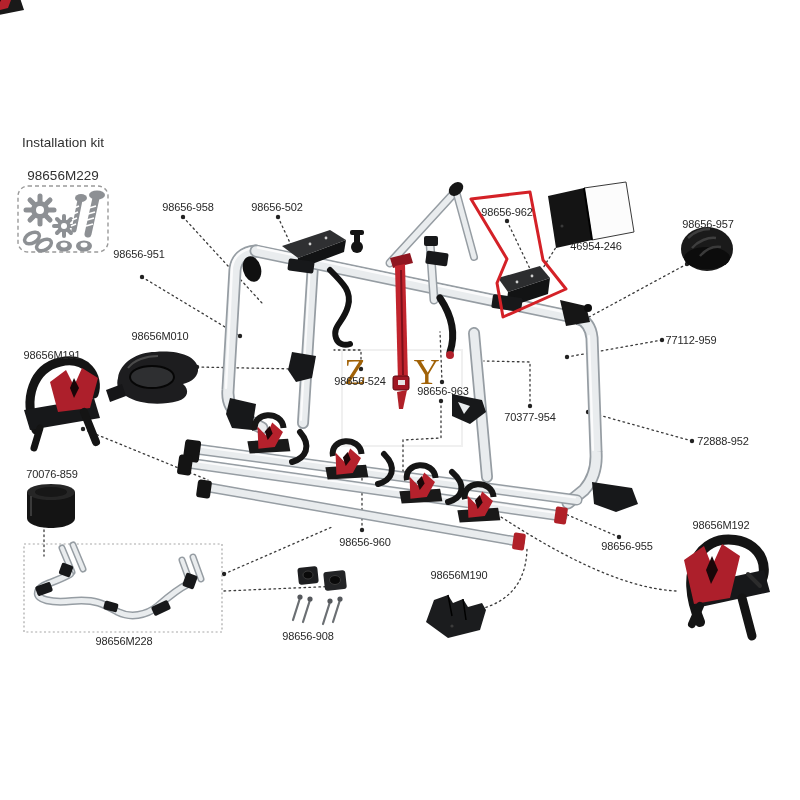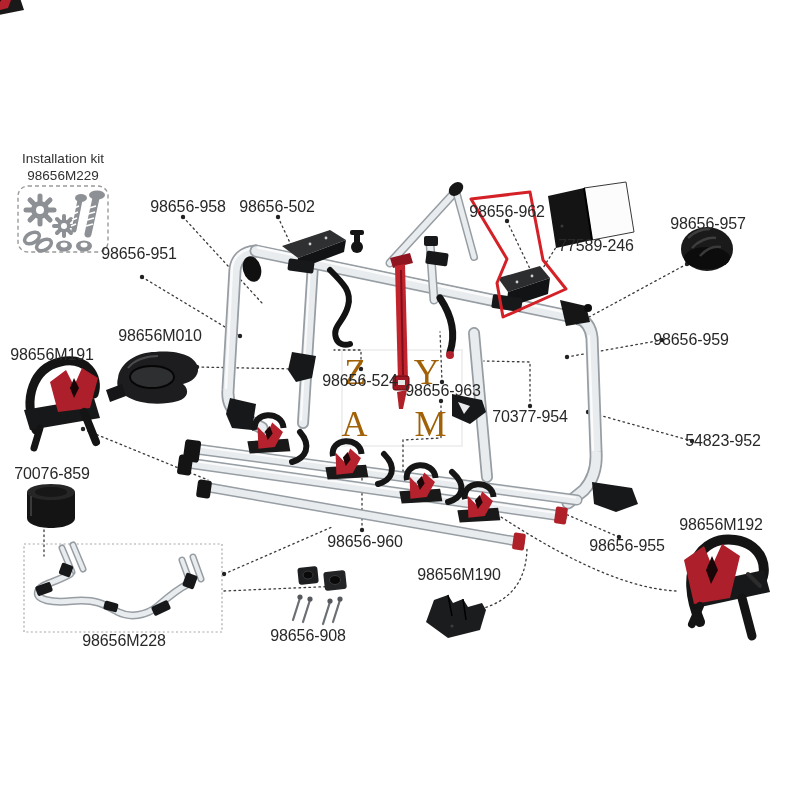--- a/index.html
+++ b/index.html
@@ -1,20 +1,20 @@
 <!DOCTYPE html>
 <html><head>
 <meta charset="utf-8">
 <style>
   html,body{margin:0;padding:0;background:#fff;}
   .stage{position:relative;width:800px;height:800px;background:#ffffff;
          font-family:"Liberation Sans",sans-serif;overflow:hidden;}
   .stage svg{position:absolute;left:0;top:0;}
   .plabel{position:absolute;transform:translate(-50%,-50%);
-          font-size:16px;color:#282828;white-space:nowrap;letter-spacing:-.1px;}
+          font-size:11px;color:#282828;white-space:nowrap;letter-spacing:-.1px;}
   .kitlabel{position:absolute;transform:translate(-50%,-50%);
           font-size:13.5px;color:#303030;white-space:nowrap;}
   .wm1,.wm2{position:absolute;transform:translate(-50%,-50%);
           font-size:36px;color:#a16207;letter-spacing:20px;padding-left:20px;font-family:Liberation Serif, serif;}
   
   .to{stroke:#969da3;fill:none;stroke-linecap:round;}
   .ti{stroke:#e9ecee;fill:none;stroke-linecap:round;}
   .th{stroke:#ffffff;fill:none;stroke-linecap:round;opacity:.8;}
   .leader{stroke:#3a3a3a;stroke-width:1.3;fill:none;
           stroke-dasharray:1.6 3.4;stroke-linecap:round;}
@@ -328,38 +328,37 @@
     <g>
       <ellipse cx="64" cy="246" rx="8" ry="5.5" fill="#8d9094"></ellipse>
       <ellipse cx="64" cy="245" rx="3.5" ry="2.4" fill="#ffffff"></ellipse>
       <ellipse cx="84" cy="246" rx="8" ry="5.5" fill="#8d9094"></ellipse>
       <ellipse cx="84" cy="245" rx="3.5" ry="2.4" fill="#ffffff"></ellipse>
     </g>
   </g>
 </svg>
 
 <div class="wm1" style="left:392px;top:372px">Z Y</div>
-<div class="wm2" style="left:394px;top:424px">A M</div>
-
-<div class="kitlabel" style="left:63px;top:158px">Installation kit</div>
+
+<div class="kitlabel" style="left:63px;top:142px">Installation kit</div>
 <div class="kitlabel" style="left:63px;top:175px">98656M229</div>
 
 <div class="plabel" style="left:188px;top:207px">98656-958</div>
 <div class="plabel" style="left:277px;top:207px">98656-502</div>
 <div class="plabel" style="left:507px;top:212px">98656-962</div>
-<div class="plabel" style="left:596px;top:246px">77589-246</div>
+<div class="plabel" style="left:596px;top:246px">46954-246</div>
 <div class="plabel" style="left:708px;top:224px">98656-957</div>
 <div class="plabel" style="left:139px;top:254px">98656-951</div>
 <div class="plabel" style="left:160px;top:336px">98656M010</div>
-<div class="plabel" style="left:691px;top:340px">98656-959</div>
+<div class="plabel" style="left:691px;top:340px">77112-959</div>
 <div class="plabel" style="left:52px;top:355px">98656M191</div>
 <div class="plabel" style="left:360px;top:381px">98656-524</div>
 <div class="plabel" style="left:443px;top:391px">98656-963</div>
 <div class="plabel" style="left:530px;top:417px">70377-954</div>
-<div class="plabel" style="left:723px;top:441px">54823-952</div>
+<div class="plabel" style="left:723px;top:441px">72888-952</div>
 <div class="plabel" style="left:52px;top:474px">70076-859</div>
 <div class="plabel" style="left:365px;top:542px">98656-960</div>
 <div class="plabel" style="left:627px;top:546px">98656-955</div>
 <div class="plabel" style="left:721px;top:525px">98656M192</div>
 <div class="plabel" style="left:459px;top:575px">98656M190</div>
 <div class="plabel" style="left:124px;top:641px">98656M228</div>
 <div class="plabel" style="left:308px;top:636px">98656-908</div>
 
 </div>
 

